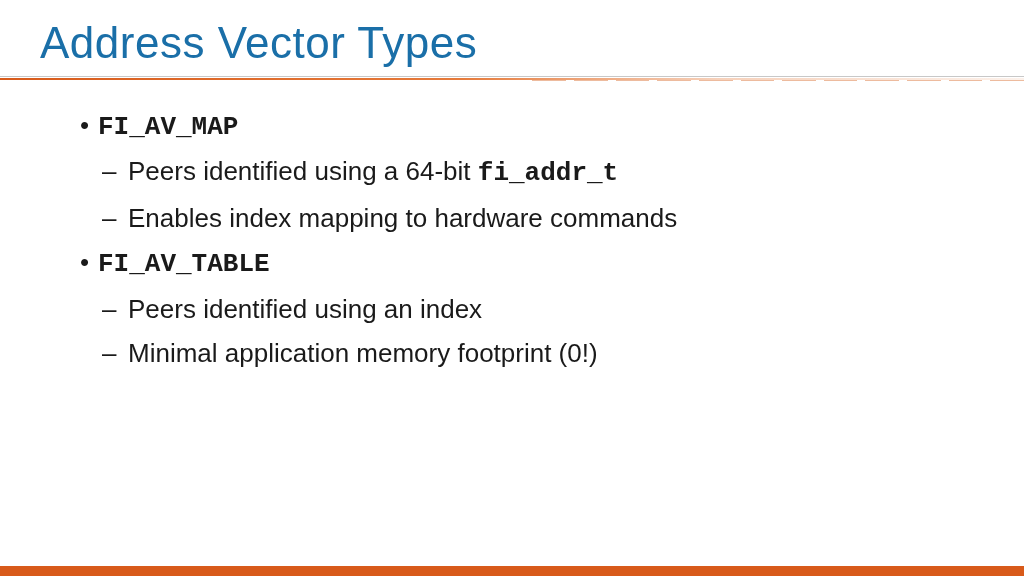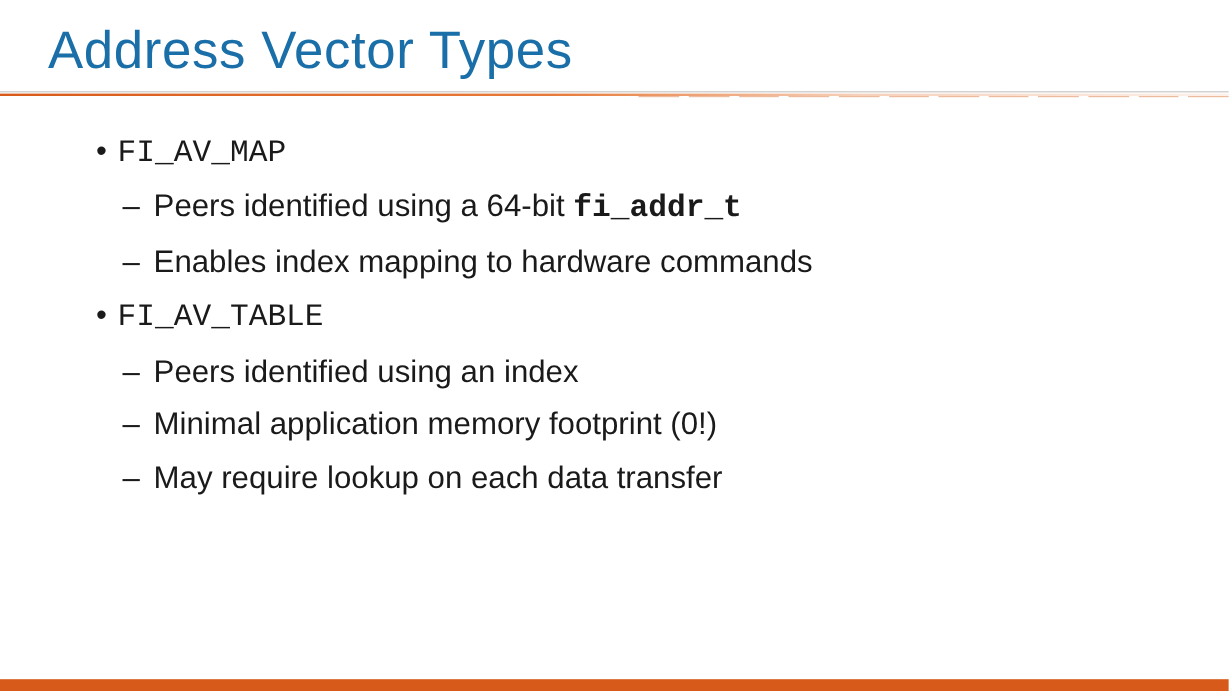--- a/index.html
+++ b/index.html
@@ -79,21 +79,21 @@
       margin-bottom: 6px;
     }
     ul.top > li::before {
       content: "•";
       position: absolute;
       left: 0;
       top: 0;
       font-size: 26px;
       color: #1a1a1a;
     }
-    .mono { font-family: "Courier New", monospace; }
+    .mono { font-family: "Courier New", monospace; font-weight: bold; }
     .mono-bold { font-family: "Courier New", monospace; font-weight: 700; }
     ul.sub {
       list-style: none;
       margin-top: 6px;
     }
     ul.sub > li {
       position: relative;
       padding-left: 30px;
       margin-bottom: 6px;
     }
@@ -147,19 +147,18 @@
           <span>Peers identified using a 64-bit </span><span class="mono-bold">fi_addr_t</span>
         </li>
         <li><span>Enables index mapping to hardware commands</span></li>
       </ul>
     </li>
     <li>
       <span class="mono">FI_AV_TABLE</span>
       <ul class="sub">
         <li><span>Peers identified using an index</span></li>
         <li><span>Minimal application memory footprint (0!)</span></li>
-        <li><span>May require lookup on each data transfer</span></li>
       </ul>
     </li>
   </ul>
 </div>
 
 <div class="footer-bar"></div>
 
 </body></html>

